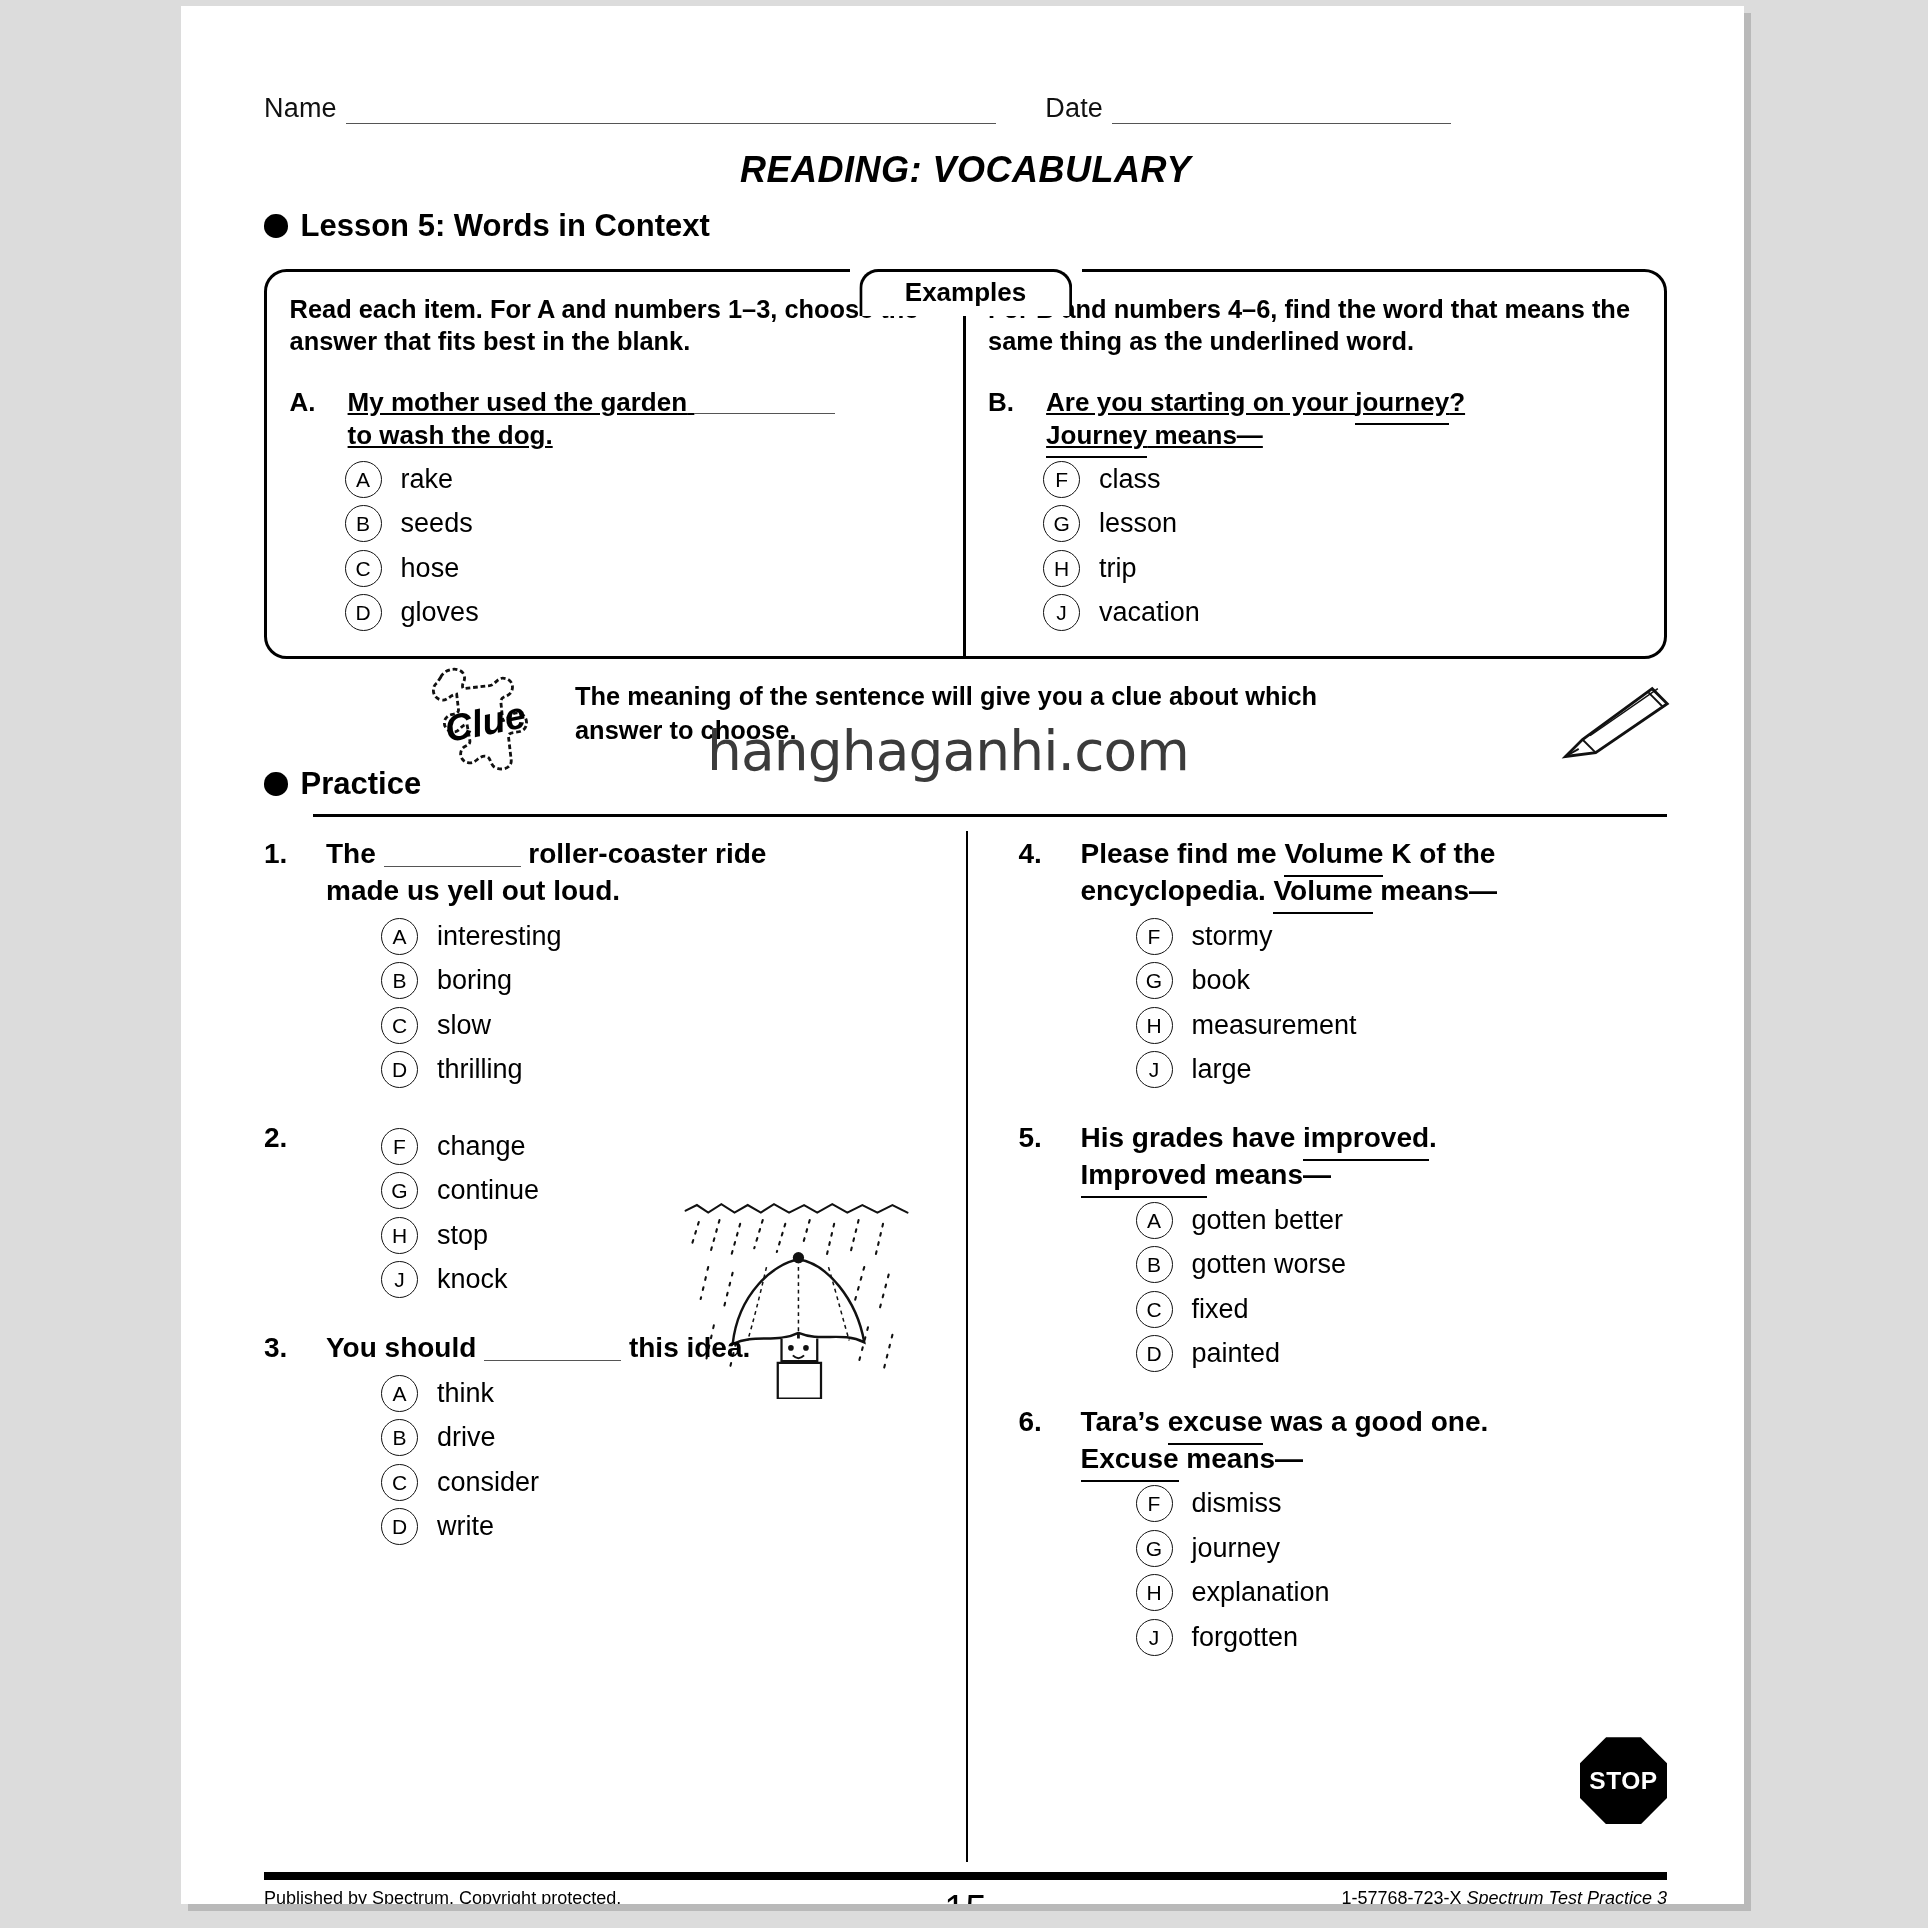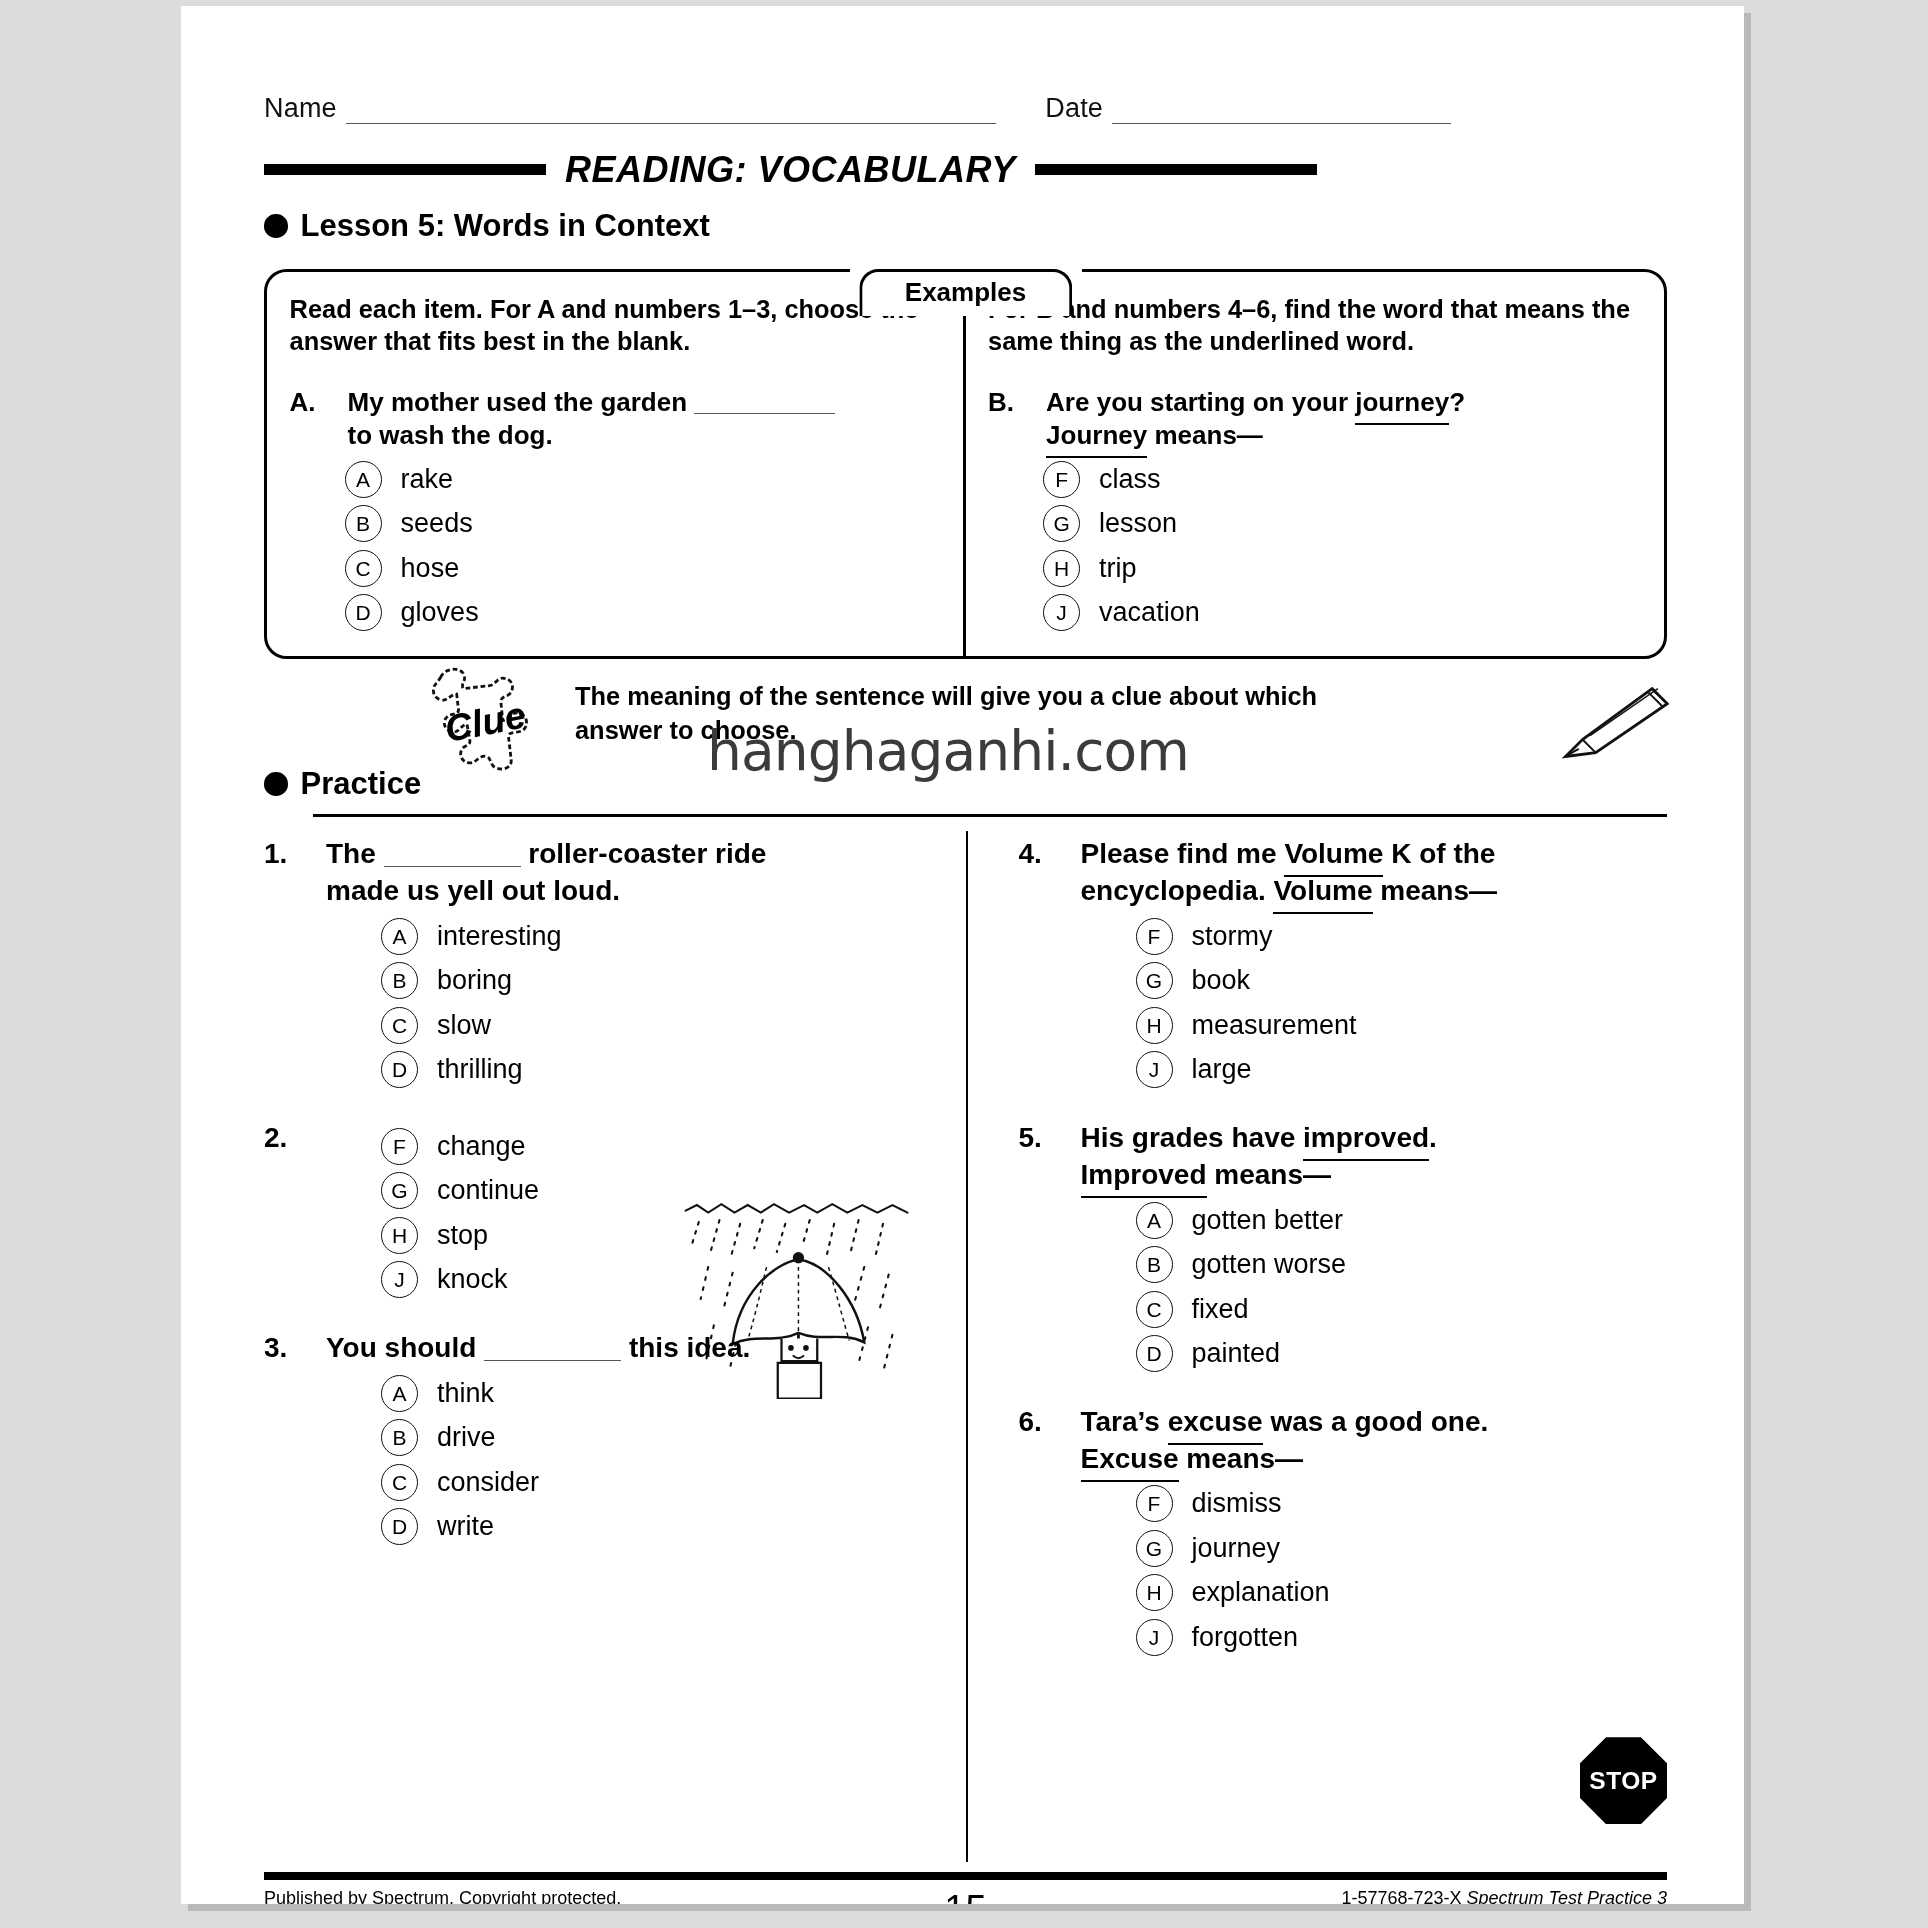--- a/index.html
+++ b/index.html
@@ -56,20 +56,21 @@
   .rule.name { width: 650px; }
   .rule.date { width: 339px; }
   .datewrap { margin-left: 49px; display: flex; align-items: flex-end; }
 
   
   .titlebar {
     display: flex;
     align-items: center;
     margin-top: 24.5px;
     height: 43px;
+    flex-direction: column;
   }
   .tbar {
     height: 10.4px;
     background: #000;
     flex: 1 1 auto;
   }
   .tbar.left { max-width: 282px; }
   .tbar.right { max-width: 282px; }
   .title {
     font-size: 36px;
@@ -144,21 +145,21 @@
     line-height: 1.28;
   }
   .exq {
     display: flex;
     margin-top: 28px;
     font-size: 26px;
     font-weight: bold;
     line-height: 1.3;
   }
   .exq .mark { width: 58px; flex: 0 0 auto; }
-  .exq .body { flex: 1 1 auto; }
+  .exq .body { flex: 1 1 auto; text-decoration: underline; }
 
   .blank {
     display: inline-block;
     border-bottom: 1.9px solid #555;
     width: 141px;
     height: 21px;
     vertical-align: -3.8px;
   }
   .blank.wide { width: 165px; }
   .blank.med { width: 137px; }

